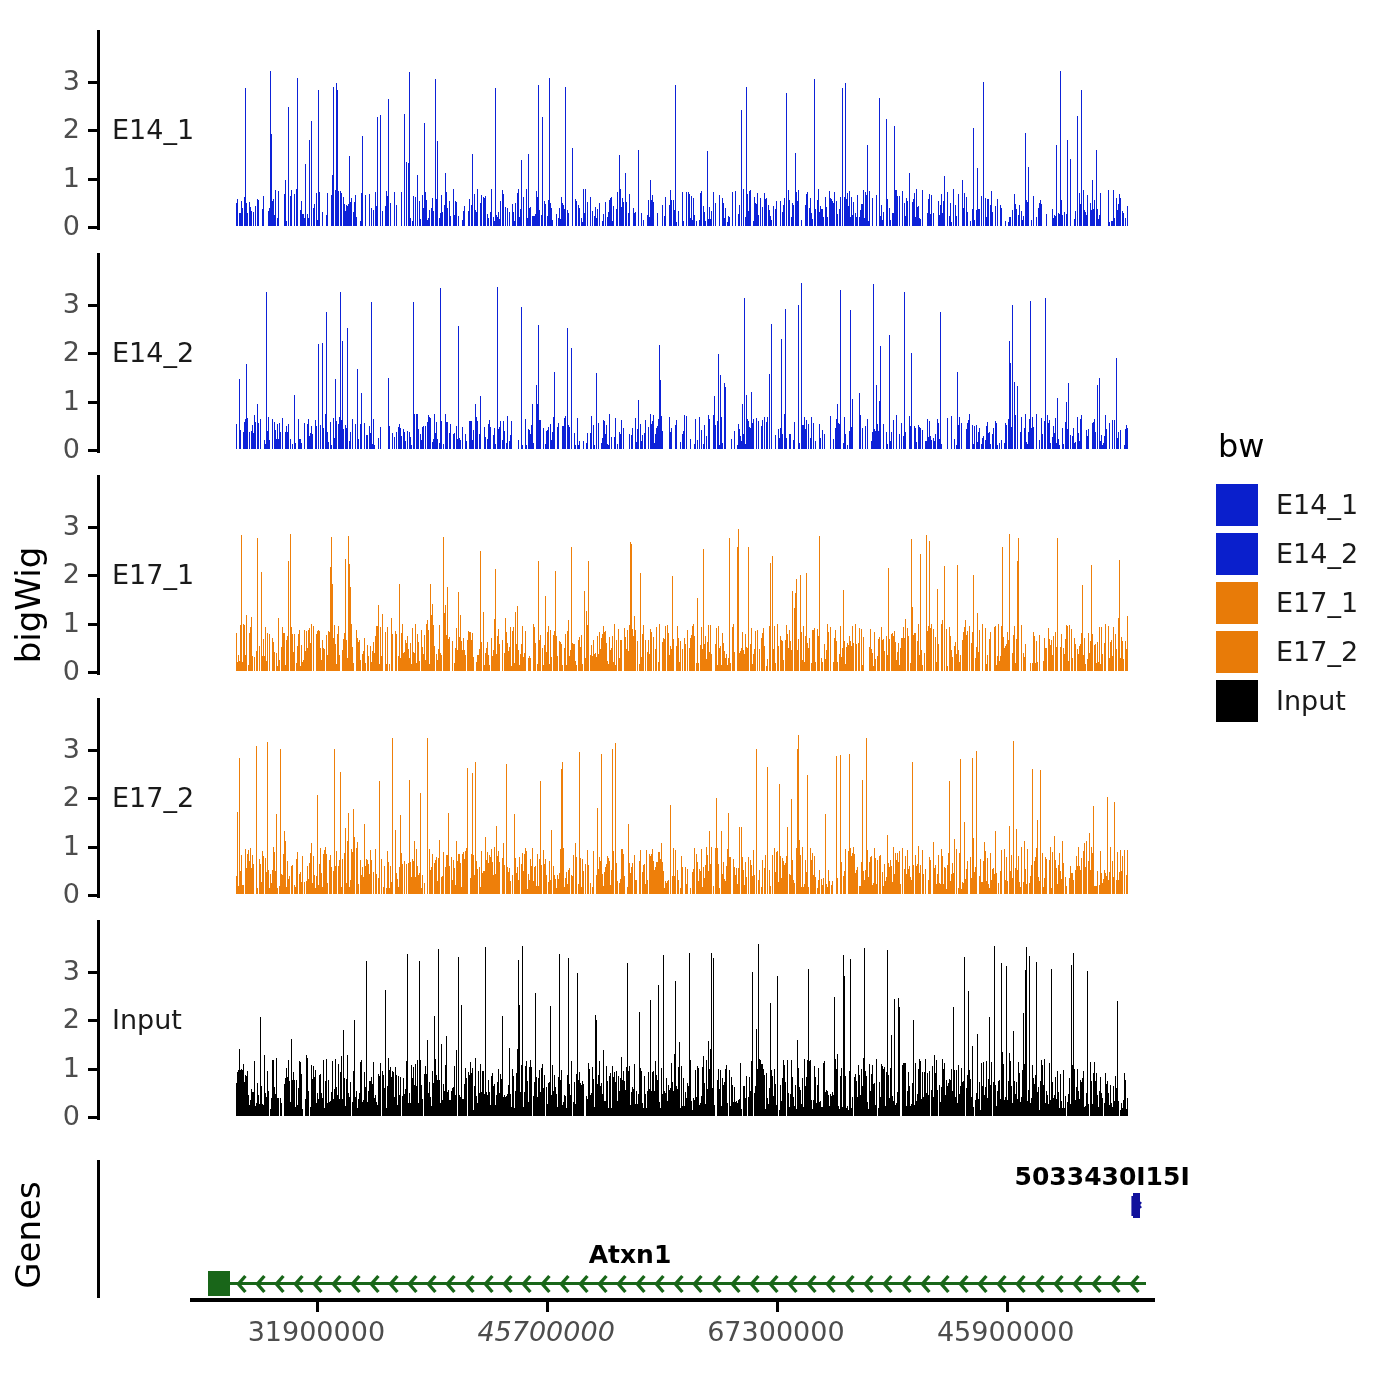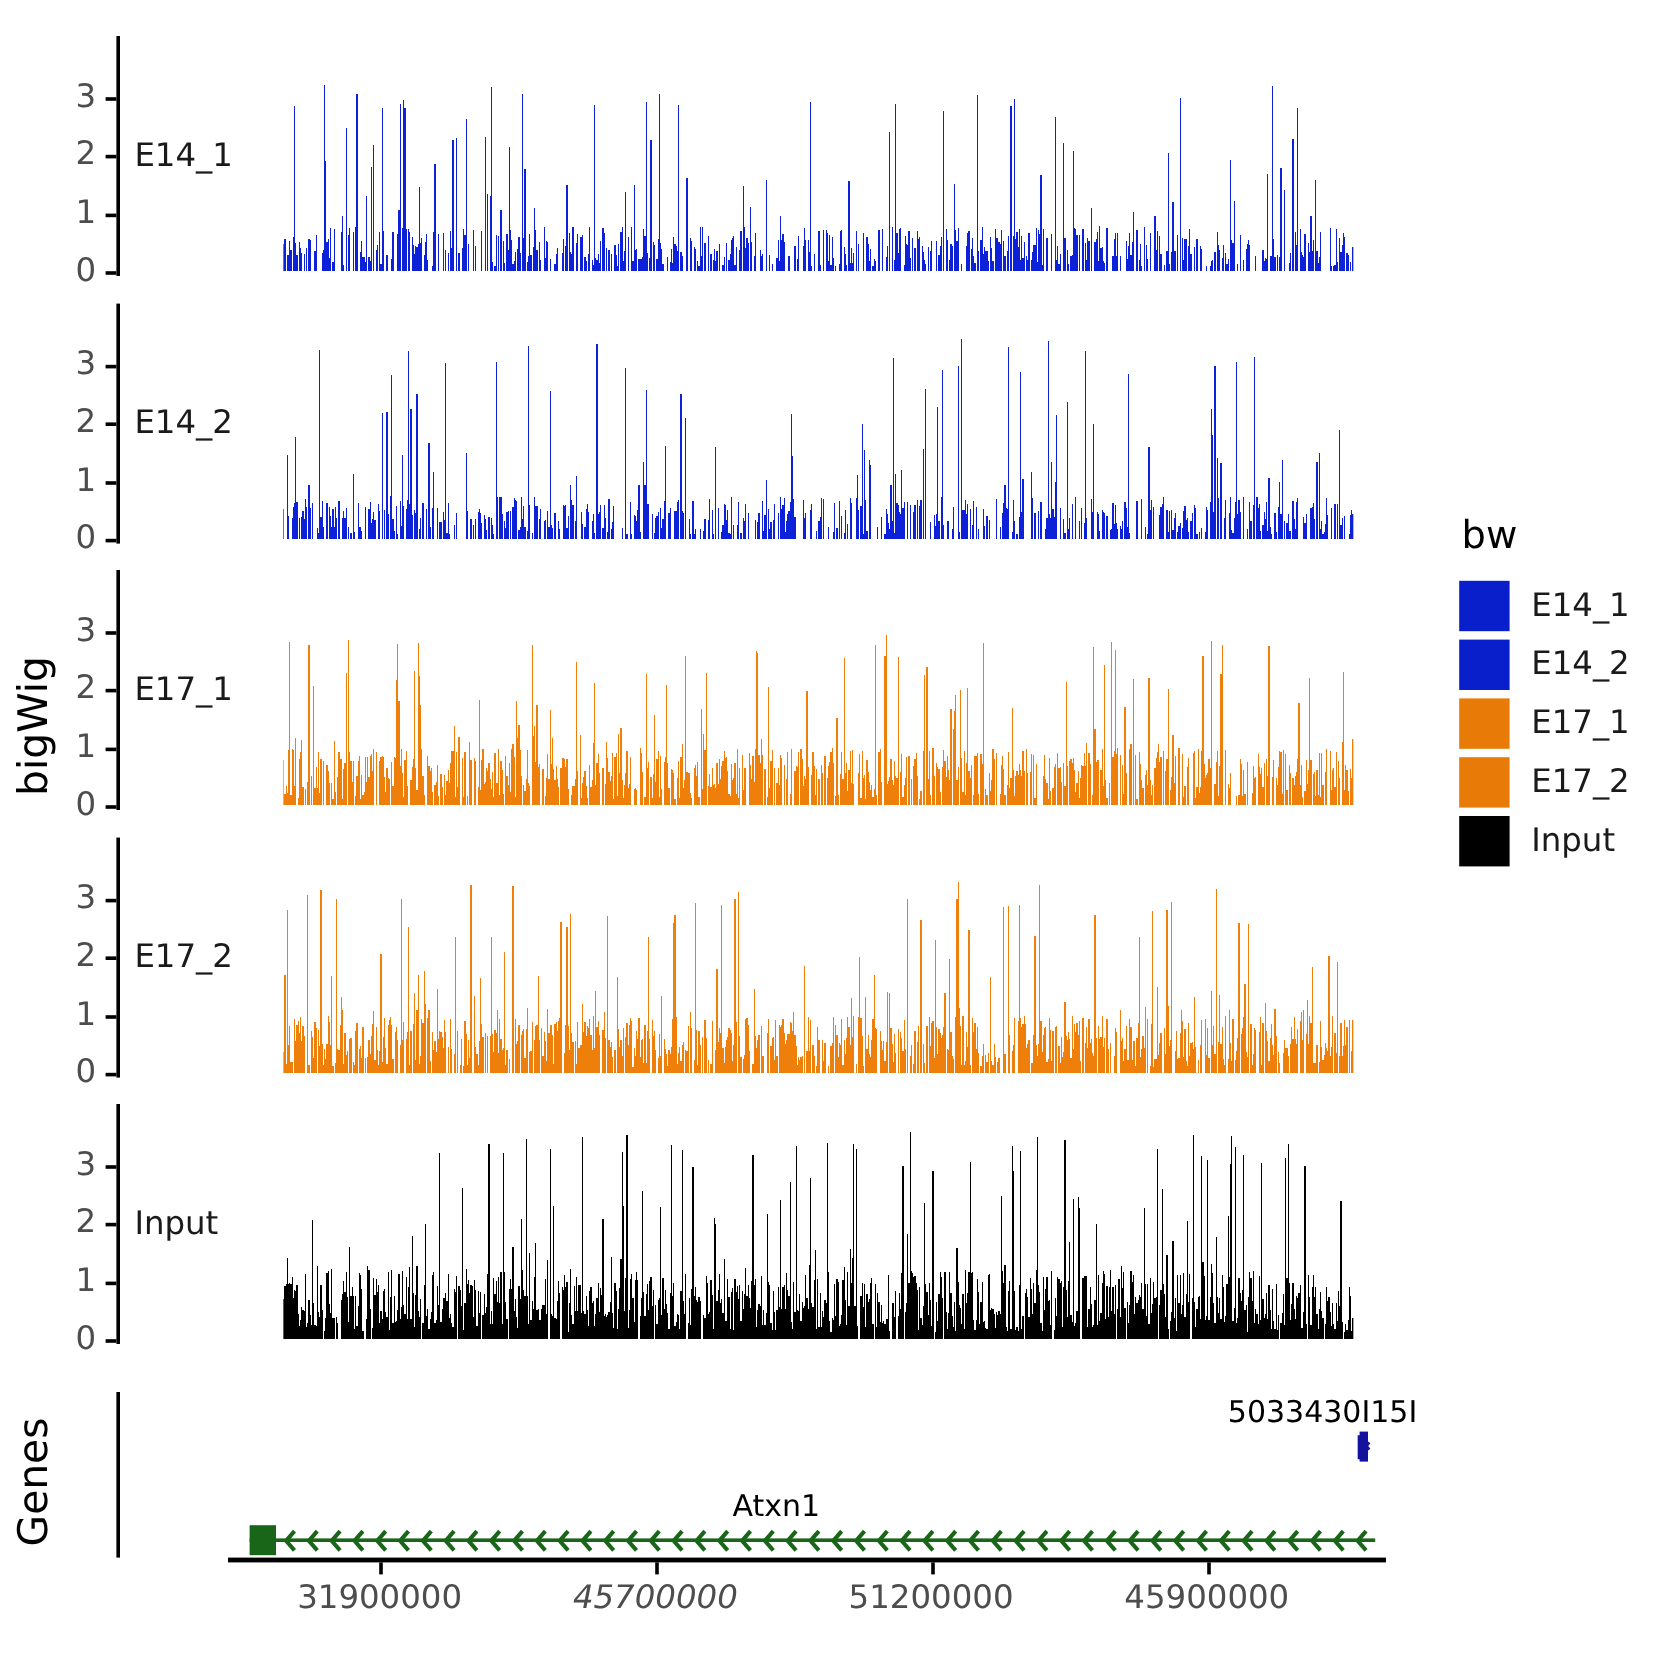--- a/index.html
+++ b/index.html
@@ -114,20 +114,21 @@
   .gene-exon {
     position: absolute;
     background: #196619;
   }
   .gene-name {
     position: absolute;
     font-size: 25px;
     color: #000;
     white-space: nowrap;
     transform: translateX(-50%);
+    font-weight: bold;
   }
 
   
   #xaxis-line {
     position: absolute;
     left: 190px;
     top: 1298px;
     width: 965px;
     height: 4px;
     background: #000;
@@ -331,38 +332,38 @@
           <path d="M797.4 3 L790.4 11 L797.4 19" stroke="#196619" stroke-width="3.4" fill="none" stroke-linejoin="miter"></path>
           <path d="M816.4 3 L809.4 11 L816.4 19" stroke="#196619" stroke-width="3.4" fill="none" stroke-linejoin="miter"></path>
           <path d="M835.4 3 L828.4 11 L835.4 19" stroke="#196619" stroke-width="3.4" fill="none" stroke-linejoin="miter"></path>
           <path d="M854.4 3 L847.4 11 L854.4 19" stroke="#196619" stroke-width="3.4" fill="none" stroke-linejoin="miter"></path>
           <path d="M873.4 3 L866.4 11 L873.4 19" stroke="#196619" stroke-width="3.4" fill="none" stroke-linejoin="miter"></path>
           <path d="M892.4 3 L885.4 11 L892.4 19" stroke="#196619" stroke-width="3.4" fill="none" stroke-linejoin="miter"></path>
           <path d="M911.4 3 L904.4 11 L911.4 19" stroke="#196619" stroke-width="3.4" fill="none" stroke-linejoin="miter"></path>
           <path d="M930.4 3 L923.4 11 L930.4 19" stroke="#196619" stroke-width="3.4" fill="none" stroke-linejoin="miter"></path>
         </svg>
         <div class="gene-exon" style="left: 18.381px; width: 21.8274px; top: 111px; height: 25px; background: rgb(25, 102, 25);"></div>
-        <div class="gene-name" style="left: 457px; top: 80px;">Atxn1</div>
+        <div class="gene-name" style="left: 440px; top: 80px;">Atxn1</div>
         <div class="gene-body" style="left: 943.173px; width: 6.89286px; top: 44px; background: rgb(18, 18, 156);"></div>
         <svg width="14" height="24" viewBox="0 0 14 24" style="position: absolute; left: 940.173px; top: 34px;">
           <path d="M3 2 L3 22 M3 4 L11 10 M3 18 L11 12" stroke="#12129c" stroke-width="3.2" fill="none"></path>
         </svg>
         <div class="gene-exon" style="left: 943.173px; width: 6.89286px; top: 33px; height: 25px; background: rgb(18, 18, 156);"></div>
         <div class="gene-name" style="left: 912.155px; top: 2px;">5033430I15I</div>
       </div>
   </div>
 
   <div id="xaxis-line"></div>
   <div id="xticks">
       <div class="xtick" style="left: 316.369px;"></div>
       <div class="xticklabel" style="left: 316.369px;">31900000</div>
       <div class="xtick" style="left: 546.131px;"></div>
       <div class="xticklabel" style="left: 546.131px; font-style: italic;">45700000</div>
       <div class="xtick" style="left: 775.893px;"></div>
-      <div class="xticklabel" style="left: 775.893px;">51200000</div>
+      <div class="xticklabel" style="left: 775.893px;">67300000</div>
       <div class="xtick" style="left: 1005.65px;"></div>
       <div class="xticklabel" style="left: 1005.65px;">45900000</div>
     </div>
 
   <div id="legend">
     <div id="legend-title">bw</div>
     <div id="legend-items">
         <div class="legend-row">
           <div class="legend-swatch" style="background: rgb(10, 31, 204);"></div>
           <div class="legend-label">E14_1</div>

